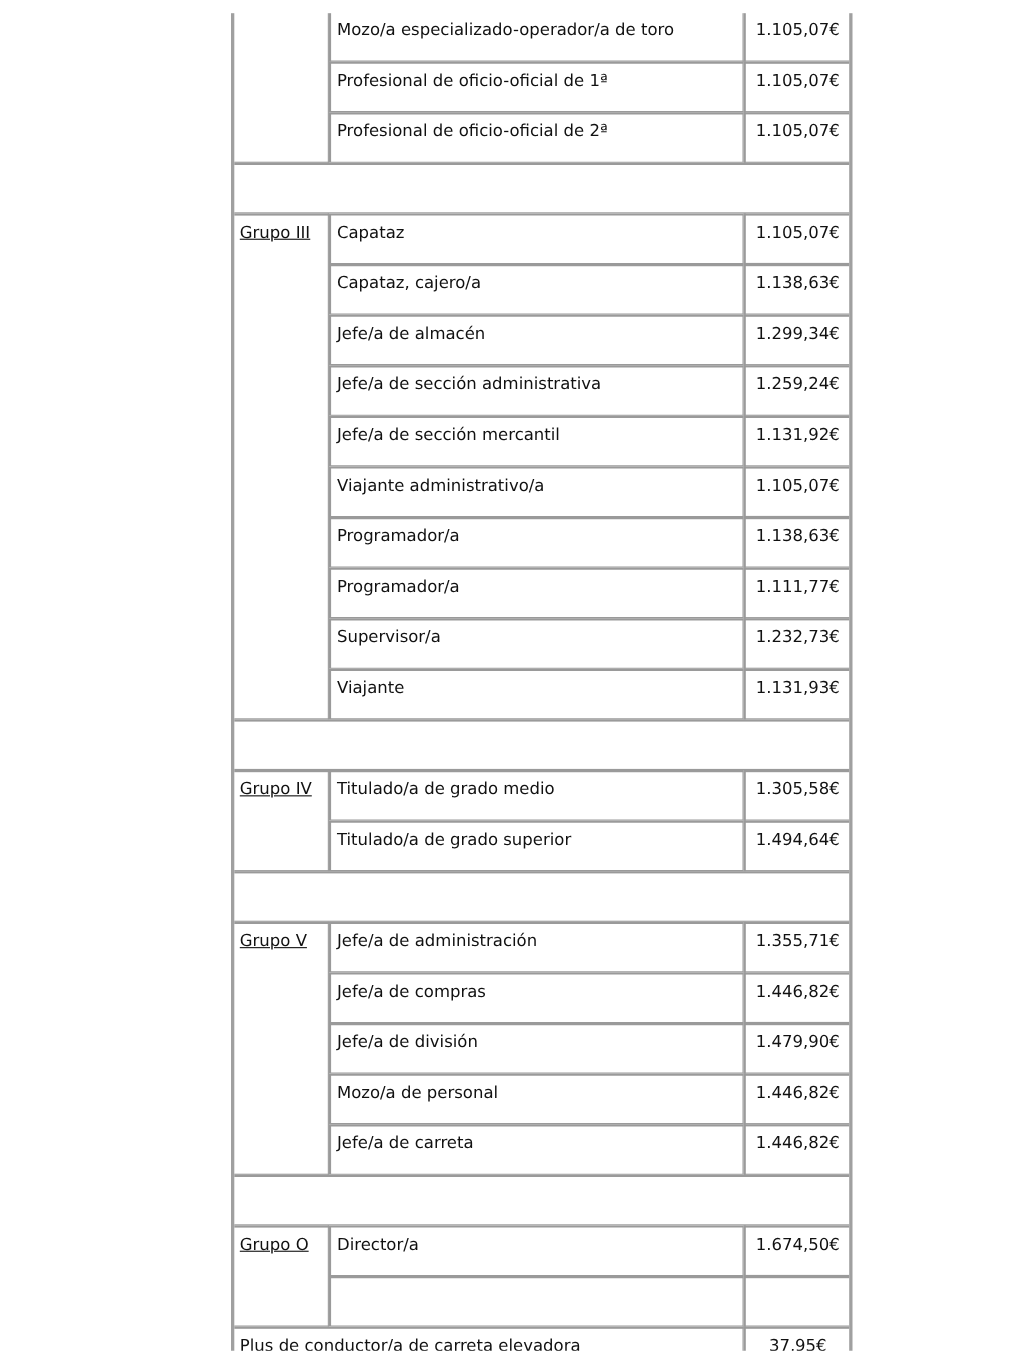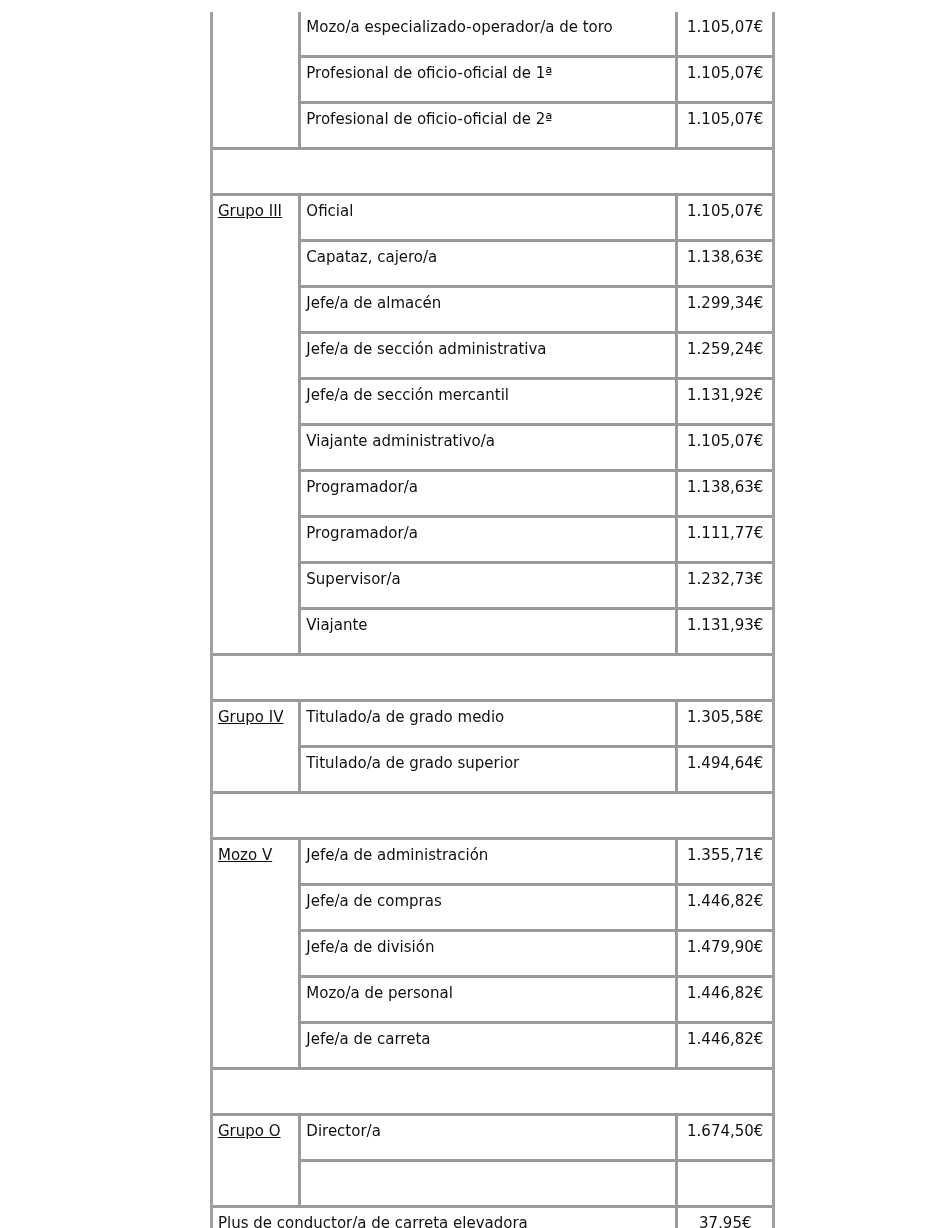--- a/index.html
+++ b/index.html
@@ -40,21 +40,21 @@
     </tr>
     <tr>
       <td class="cat">Profesional de oficio-oficial de 2ª</td>
       <td class="amt">1.105,07€</td>
     </tr>
   <tr class="spacer">
         <td class="full" colspan="3"></td>
       </tr>
       <tr>
         <td class="group" rowspan="10">Grupo III</td>
-        <td class="cat">Oficial</td>
+        <td class="cat">Capataz</td>
         <td class="amt">1.105,07€</td>
       </tr>
       <tr>
         <td class="cat">Capataz, cajero/a</td>
         <td class="amt">1.138,63€</td>
       </tr>
       <tr>
         <td class="cat">Jefe/a de almacén</td>
         <td class="amt">1.299,34€</td>
       </tr>
@@ -95,21 +95,21 @@
         <td class="amt">1.305,58€</td>
       </tr>
       <tr>
         <td class="cat">Titulado/a de grado superior</td>
         <td class="amt">1.494,64€</td>
       </tr>
       <tr class="spacer">
         <td class="full" colspan="3"></td>
       </tr>
       <tr>
-        <td class="group" rowspan="5">Mozo V</td>
+        <td class="group" rowspan="5">Grupo V</td>
         <td class="cat">Jefe/a de administración</td>
         <td class="amt">1.355,71€</td>
       </tr>
       <tr>
         <td class="cat">Jefe/a de compras</td>
         <td class="amt">1.446,82€</td>
       </tr>
       <tr>
         <td class="cat">Jefe/a de división</td>
         <td class="amt">1.479,90€</td>

